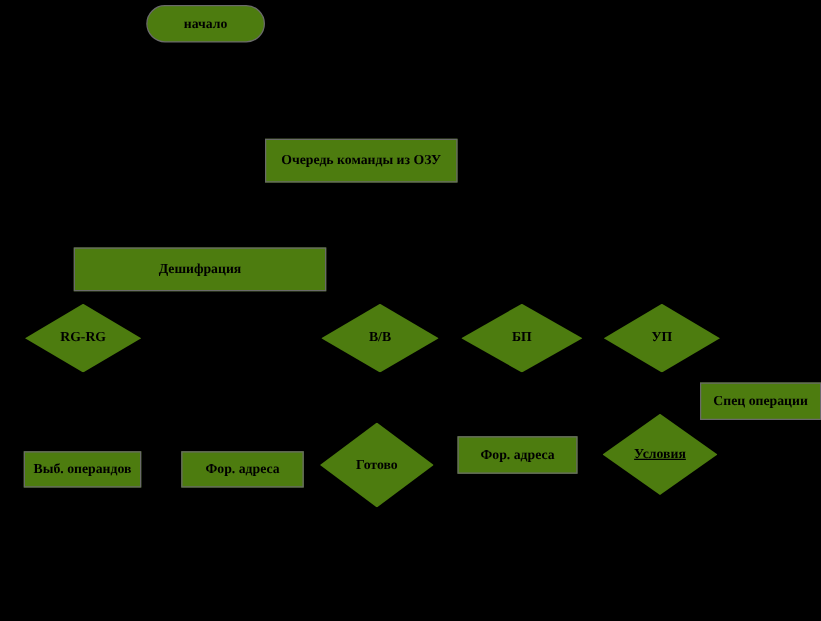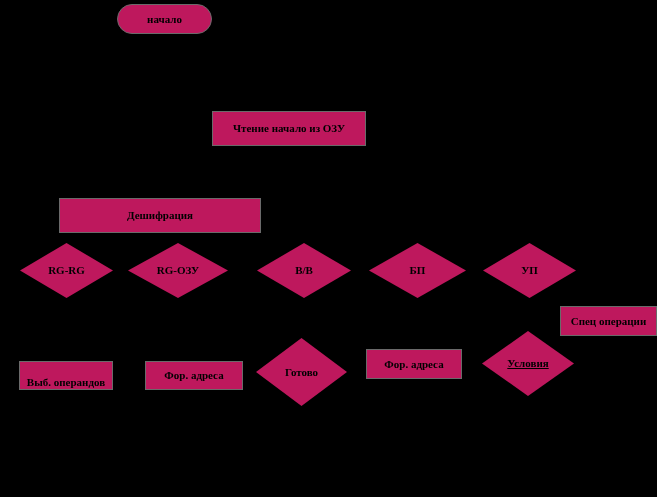--- a/index.html
+++ b/index.html
@@ -10,21 +10,21 @@
   .canvas {
     position: relative;
     width: 657px;
     height: 497px;
     background: #000000;
     overflow: hidden;
     font-family: "Liberation Serif", "DejaVu Serif", serif;
   }
   .node {
     position: absolute;
-    background: #be185d;
+    background: #4d7c0f;
     color: #000000;
     font-weight: bold;
     font-size: 11px;
     line-height: 1.1;
     display: flex;
     align-items: center;
     justify-content: center;
     text-align: center;
     box-sizing: border-box;
     padding: 1px 3px;
@@ -44,51 +44,48 @@
   #n-start   { left:117px; top:4px;   width:95px;  height:30px; }
   #n-queue   { left:81px;  top:57px;  width:158px; height:47px; }
   #n-read    { left:212px; top:111px; width:154px; height:35px; }
   #n-decode  { left:59px;  top:198px; width:202px; height:35px; }
   #n-rgrg    { left:20px;  top:243px; width:93px;  height:55px; }
   #n-rgozu   { left:128px; top:243px; width:100px; height:55px; }
   #n-vv      { left:257px; top:243px; width:94px;  height:55px; }
   #n-bp      { left:369px; top:243px; width:97px;  height:55px; }
   #n-up      { left:483px; top:243px; width:93px;  height:55px; }
   #n-spec    { left:560px; top:306px; width:97px;  height:30px; }
-  #n-vyb     { left:19px;  top:361px; width:94px;  height:29px;align-items:flex-end; }
+  #n-vyb     { left:19px;  top:361px; width:94px;  height:29px; }
   #n-for1    { left:145px; top:361px; width:98px;  height:29px; }
   #n-gotovo  { left:256px; top:338px; width:91px;  height:68px; }
   #n-for2    { left:366px; top:349px; width:96px;  height:30px; }
   #n-uslovia { left:482px; top:331px; width:92px;  height:65px;text-decoration:underline; }
 </style>
 </head>
 <body>
 
 <div class="canvas">
 
   <div class="node terminator" id="n-start">
     <span>начало</span>
   </div>
 
 
   <div class="node process" id="n-read">
-    <span>Чтение начало из ОЗУ</span>
+    <span>Очередь команды из ОЗУ</span>
   </div>
 
   <div class="node process" id="n-decode">
     <span>Дешифрация</span>
   </div>
 
   <div class="node decision" id="n-rgrg">
     <span>RG-RG</span>
   </div>
 
-  <div class="node decision" id="n-rgozu">
-    <span>RG-ОЗУ</span>
-  </div>
 
   <div class="node decision" id="n-vv">
     <span>В/В</span>
   </div>
 
   <div class="node decision" id="n-bp">
     <span>БП</span>
   </div>
 
   <div class="node decision" id="n-up">

